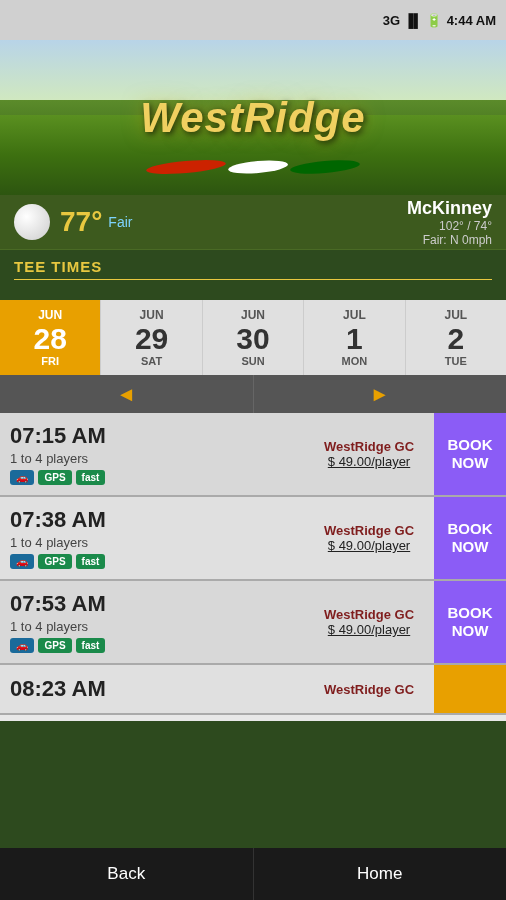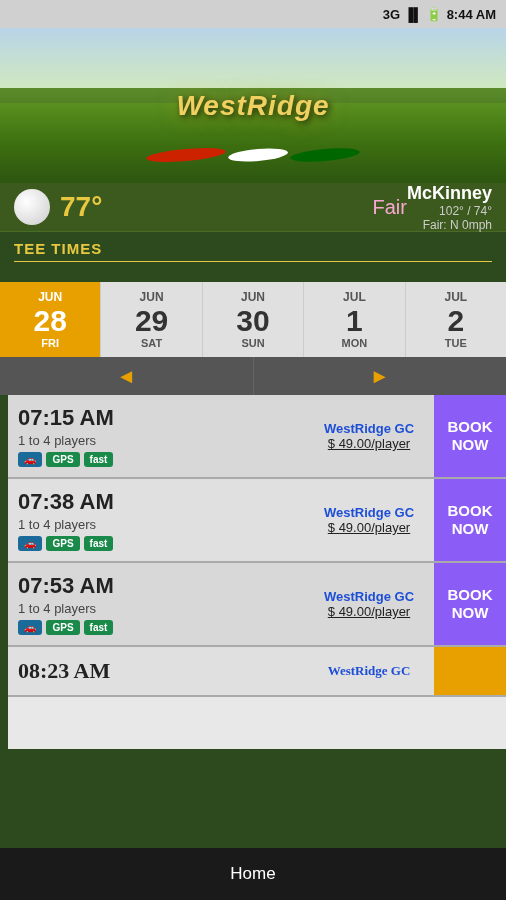--- a/index.html
+++ b/index.html
@@ -8,21 +8,21 @@
       height: 900px;
       font-family: Arial, sans-serif;
       background: #2d4a1e;
       overflow: hidden;
       position: relative;
     }
 
     
     .status-bar {
       background: #d0d0d0;
-      height: 28px;
+      height: 40px;
       display: flex;
       align-items: center;
       justify-content: flex-end;
       padding: 0 10px;
       font-size: 13px;
       font-weight: bold;
       color: #111;
       text-align: right;
     }
     .status-icons {
@@ -49,21 +49,21 @@
       position: absolute;
       bottom: 0; left: 0; right: 0;
       height: 80px;
       background: linear-gradient(to bottom, #5a9020 0%, #3d7010 50%, #2d5510 100%);
     }
     .logo-text {
       position: absolute;
       top: 50%;
       left: 50%;
       transform: translate(-50%, -50%);
-      font-size: 28px;
+      font-size: 42px;
       font-weight: bold;
       color: #f0d060;
       text-shadow: 2px 2px 6px rgba(0,0,0,0.7), 0 0 20px rgba(200,160,0,0.5);
       font-style: italic;
       white-space: nowrap;
       letter-spacing: 1px;
     }
     .logo-swoosh {
       position: absolute;
       bottom: 22px;
@@ -73,45 +73,44 @@
       gap: 2px;
     }
     .swoosh-stripe {
       height: 12px;
       border-radius: 50%;
     }
 
     
     .weather-bar {
       background: #3d5a1e;
-      height: 49px;
+      height: 55px;
       display: flex;
       align-items: center;
       padding: 0 14px;
       border-bottom: 1px solid #4a6a25;
     }
     .weather-golf-ball {
       width: 36px;
       height: 36px;
       background: radial-gradient(circle at 35% 35%, #ffffff, #cccccc);
       border-radius: 50%;
       margin-right: 10px;
       flex-shrink: 0;
     }
     .weather-temp {
       font-size: 28px;
       font-weight: bold;
       color: #e8c840;
       margin-right: 6px;
     }
     .weather-condition {
-      font-size: 20px;
-      color: #f9a8d4;
+      font-size: 14px;
+      color: #7dd3fc;
       flex: 1;
-      text-align: right;
     }
     .weather-location {
       text-align: right;
     }
     .location-name {
       font-size: 18px;
       color: #ffffff;
       font-weight: bold;
     }
     .location-details {
@@ -236,21 +235,21 @@
     .badge-gps { background: #1a8a4a; }
     .badge-fast { background: #1a8a4a; }
     .tee-venue {
       flex: 0 0 130px;
       text-align: center;
       padding: 6px;
     }
     .venue-name {
       font-size: 13px;
       font-weight: bold;
-      color: #1d4ed8;
+      color: #7f1d1d;
     }
     .venue-price {
       font-size: 13px;
       color: #222;
       text-decoration: underline;
     }
     .book-btn {
       flex: 0 0 72px;
       background: #8b5cf6;
       color: #fff;
@@ -289,21 +288,21 @@
     .bottom-btn:last-child { border-right: none; }
   </style>
 </head>
 <body>
 
 <div class="status-bar">
   <div class="status-icons">
     <span>3G</span>
     <span>▐▌</span>
     <span>🔋</span>
-    <span>8:44 AM</span>
+    <span>4:44 AM</span>
   </div>
 </div>
 
 <div class="header-banner">
   <div class="sky"></div>
   <div class="grass"></div>
   <div class="logo-text">WestRidge</div>
   <div class="logo-swoosh">
     <div class="swoosh-stripe" style="width:80px; background:#cc2200; transform:rotate(-5deg);"></div>
     <div class="swoosh-stripe" style="width:60px; background:#ffffff; transform:rotate(-5deg);"></div>
@@ -356,21 +355,21 @@
 
 <div class="nav-arrows">
   <div class="nav-arrow">
     <span class="arrow-left">◄</span>
   </div>
   <div class="nav-arrow">
     <span class="arrow-right">►</span>
   </div>
 </div>
 
-<div class="tee-list" style="height: 354px; margin-left: 8px;">
+<div class="tee-list" style="height: 308px;">
 
   <div class="tee-item">
     <div class="tee-info">
       <div class="tee-time-text">07:15 AM</div>
       <div class="tee-players">1 to 4 players</div>
       <div class="tee-badges">
         <span class="badge badge-cart">🚗</span>
         <span class="badge badge-gps">GPS</span>
         <span class="badge badge-fast">fast</span>
       </div>
@@ -409,29 +408,32 @@
         <span class="badge badge-fast">fast</span>
       </div>
     </div>
     <div class="tee-venue">
       <div class="venue-name">WestRidge GC</div>
       <div class="venue-price">$ 49.00/player</div>
     </div>
     <div class="book-btn">BOOK<br>NOW</div>
   </div>
 
-  <div class="tee-item" style="min-height: 50px; overflow: hidden; font-family: Liberation Serif, serif;">
+  <div class="tee-item" style="min-height: 50px; overflow: hidden;">
     <div class="tee-info">
       <div class="tee-time-text">08:23 AM</div>
     </div>
     <div class="tee-venue">
       <div class="venue-name">WestRidge GC</div>
     </div>
     <div class="book-btn" style="background:#e8a000;"></div>
   </div>
 
 </div>
 
 <div class="bottom-nav">
   <div class="bottom-btn">
+    <span>Back</span>
+  </div>
+  <div class="bottom-btn">
     <span>Home</span>
   </div>
 </div>
 
 </body></html>

